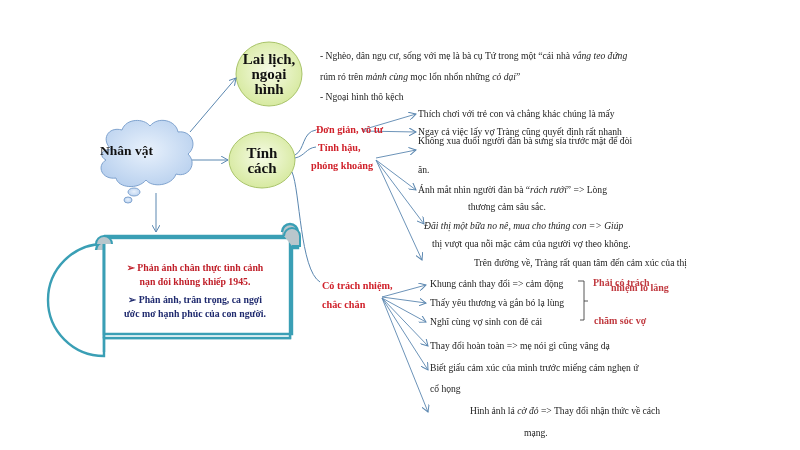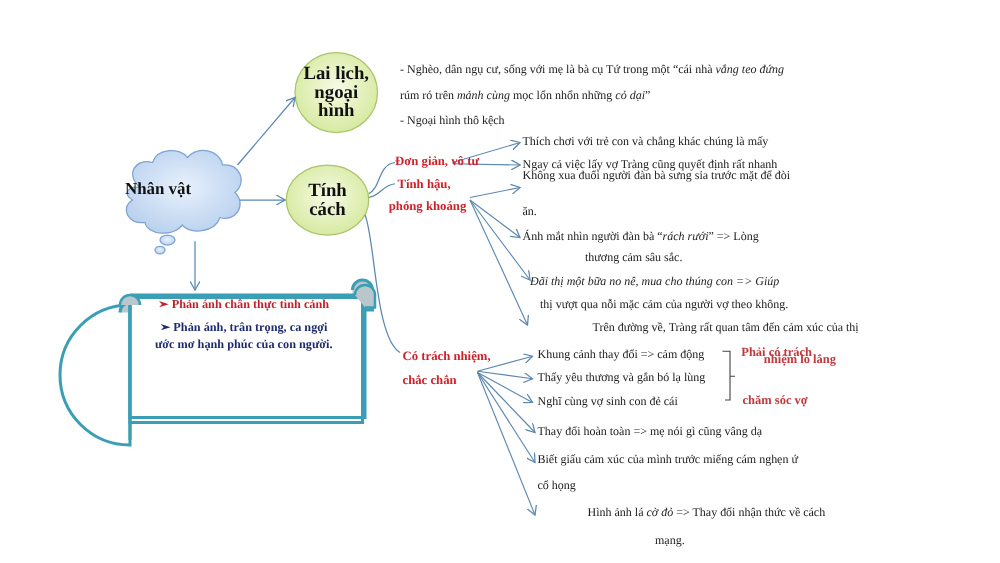--- a/index.html
+++ b/index.html
@@ -5,21 +5,21 @@
   html, body { margin:0; padding:0; }
   body { width:800px; height:450px; background:#ffffff; position:relative; overflow:hidden;
          font-family:"Liberation Serif", "DejaVu Serif", serif; color:#1a1a1a; }
   svg.lines { position:absolute; left:0; top:0; width:800px; height:450px; }
   .cloud-label { position:absolute; left:100px; top:142px; width:82px; text-align:left;
      font-weight:bold; font-size:13.5px; line-height:18px; color:#111; }
   .ellipse-label { position:absolute; text-align:center; font-weight:bold; font-size:15px; line-height:15px; color:#111; }
   .txt { position:absolute; font-size:9.6px; line-height:12px; white-space:nowrap; color:#222; }
   .red { color:#d0202a; font-weight:bold; font-size:10.2px; }
   .red2 { color:#c0393f; font-weight:bold; font-size:10px; }
-  .scroll-text { position:absolute; left:110px; top:237px; width:170px; text-align:center; font-weight:bold; font-size:9.8px; line-height:13.5px; }
+  .scroll-text { position:absolute; left:110px; top:261px; width:170px; text-align:center; font-weight:bold; font-size:9.8px; line-height:13.5px; }
   .scroll-text .r { color:#c0202a; }
   .scroll-text .b { color:#1f2a6e; margin-top:5px; }
   i { font-style:italic; }
 </style>
 </head>
 <body>
 
 <svg class="lines" viewBox="0 0 800 450">
   <defs>
     <marker id="ah" markerWidth="8" markerHeight="8" refX="7" refY="4" orient="auto" markerUnits="userSpaceOnUse">
@@ -129,18 +129,19 @@
 <div class="txt" style="left:430px;top:405px;padding-left:40px;"><span>Hình ảnh lá </span><i>cờ đỏ</i><span> =&gt; Thay đổi nhận thức về cách</span></div>
 <div class="txt" style="left:524px;top:427px;">mạng.</div>
 
 <div class="txt red2" style="left:593px;top:277px;">Phải có trách</div>
 <div class="txt red2" style="left:595px;top:282px;margin-left:16px;">nhiệm lo lắng</div>
 <div class="txt red2" style="left:594px;top:315px;">chăm sóc vợ</div>
 
 <div class="scroll-text">
   <div class="r">
     <div><span>➢</span> <span>Phản ánh chân thực tình cảnh</span></div>
+    <div>nạn đói khủng khiếp 1945.</div>
   </div>
   <div class="b">
     <div><span>➢</span> <span>Phản ánh, trân trọng, ca ngợi</span></div>
     <div>ước mơ hạnh phúc của con người.</div>
   </div>
 </div>
 
 </body></html>

